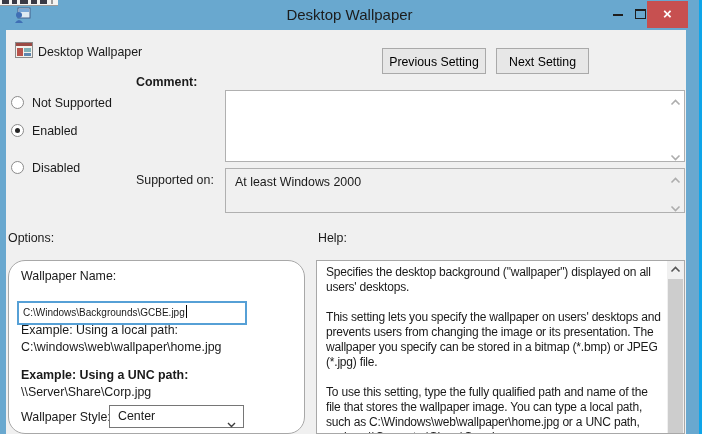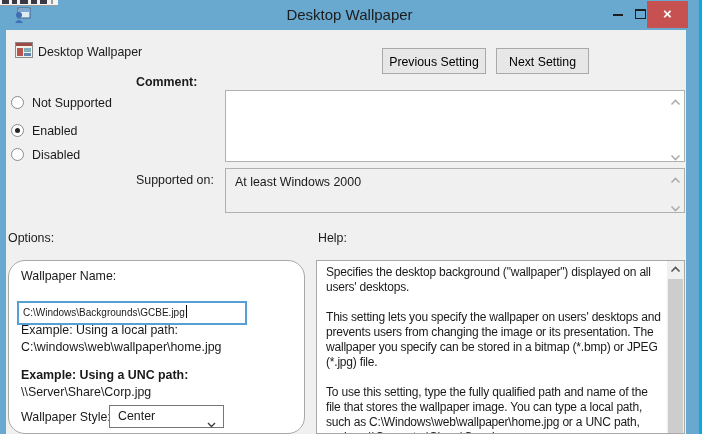--- a/index.html
+++ b/index.html
@@ -32,21 +32,21 @@
 
   .header-title{left:32px;top:15px;}
   .header-icon{left:9px;top:12px;width:18px;height:16px;}
 
   .btn{position:absolute;height:26px;background:#e7e7e7;border:1px solid #a9a9a9;
        font-size:12.3px;text-align:center;line-height:24px;box-sizing:border-box;cursor:default;}
   .btn-prev{left:376px;top:18px;width:104px;}
   .btn-next{left:490px;top:18px;width:93px;}
 
   .radio-row{position:absolute;left:5px;height:17px;display:flex;align-items:center;gap:8px;}
-  .r0{top:64px;} .r1{top:92px;} .r2{top:116px;}
+  .r0{top:64px;} .r1{top:92px;} .r2{top:129px;}
   .radio-circle{width:11px;height:11px;border:1px solid #8b8b8b;border-radius:50%;background:#fff;position:relative;flex:0 0 auto;}
   .checked .radio-circle::after{content:"";position:absolute;left:3px;top:3px;width:5px;height:5px;border-radius:50%;background:#252525;}
 
   .lbl-comment{left:130px;top:45px;font-weight:bold;}
   .box-comment{left:219px;top:60px;width:460px;height:72px;background:#fff;border:1px solid #b0b0b0;box-sizing:border-box;}
   .lbl-supported{left:130px;top:143px;}
   .box-supported{left:219px;top:138px;width:460px;height:45px;background:#f0f0f0;border:1px solid #b0b0b0;box-sizing:border-box;}
   .supported-text{position:absolute;left:9px;top:6px;}
   .chev{position:absolute;right:3px;width:11px;height:7px;}
   .chev-up{top:4px;} .chev-down{bottom:4px;}
@@ -58,21 +58,21 @@
   .panel-options{left:2px;width:297px;border-radius:17px;}
   .panel-help{left:310px;width:369px;}
 
   .opt-label{position:absolute;left:12px;}
   .wn-label{top:8px;}
   .wn-input{position:absolute;left:8px;top:40px;width:218px;height:16px;background:#fff;
             border:2px solid #56a0d6;padding:2px 4px;font-size:10px;line-height:16px;white-space:nowrap;overflow:hidden;}
   .caret{display:inline-block;width:1px;height:13px;background:#000;vertical-align:-2px;margin-left:1px;}
   .ex1a{top:62px;} .ex1b{top:79px;} .ex2a{top:107px;font-weight:bold;} .ex2b{top:124px;}
   .ws-label{top:149px;}
-  .combo{position:absolute;left:100px;top:144px;width:115px;height:23px;background:#fff;
+  .combo{position:absolute;left:100px;top:144px;width:135px;height:23px;background:#fff;
          border:1px solid #767676;box-sizing:border-box;line-height:21px;padding-left:8px;cursor:default;}
   .combo-chev{position:absolute;right:7px;top:8px;width:9px;height:6px;}
 
   .help-text{position:absolute;left:9px;top:4px;right:19px;bottom:0;font-size:12px;line-height:15px;
              white-space:pre;overflow:hidden;letter-spacing:-0.2px;}
   .help-scrollbar{position:absolute;right:0;top:0;width:17px;height:100%;background:#f0f0f0;}
   .sb-up{position:absolute;top:2px;left:0;width:17px;height:14px;}
   .sb-up svg{margin:3px 3px;}
   .sb-thumb{position:absolute;left:1px;top:18px;width:15px;bottom:0;background:#cdcdcd;}
 </style>

